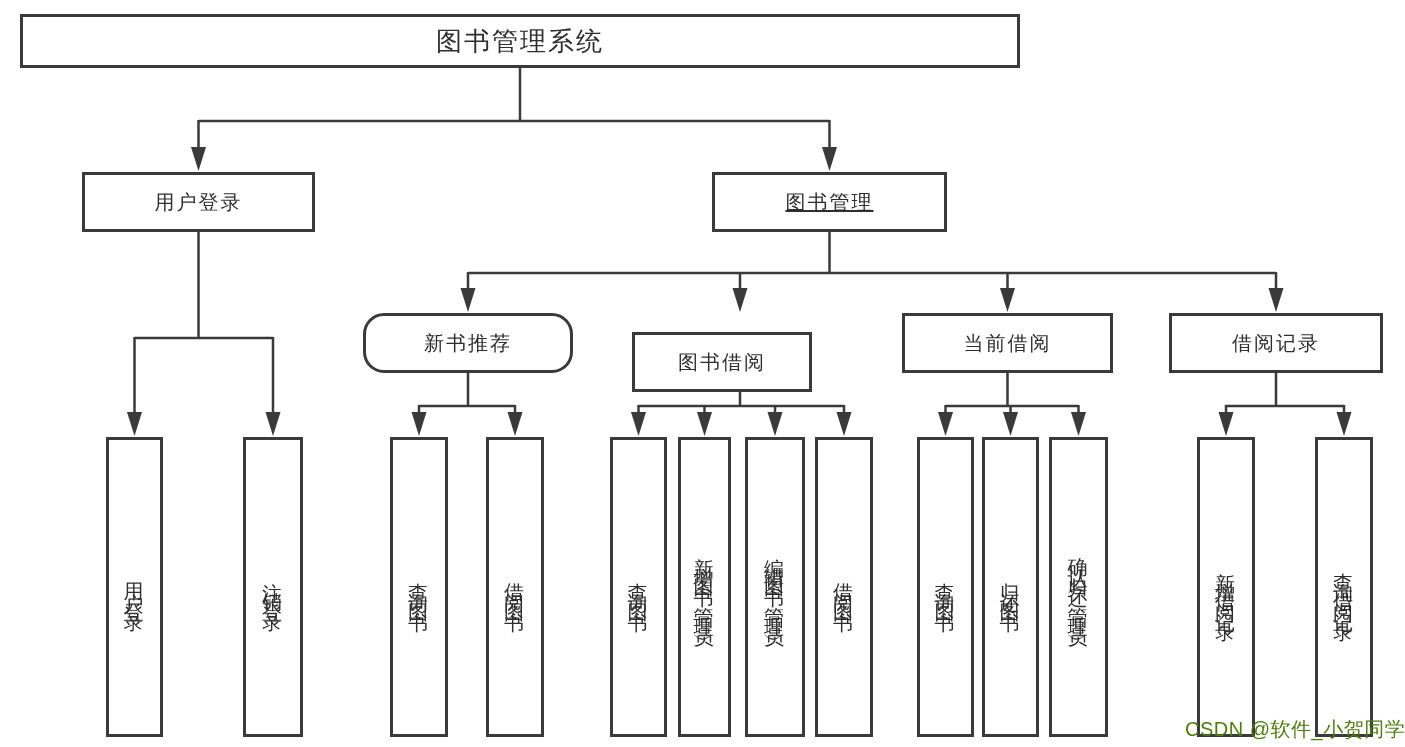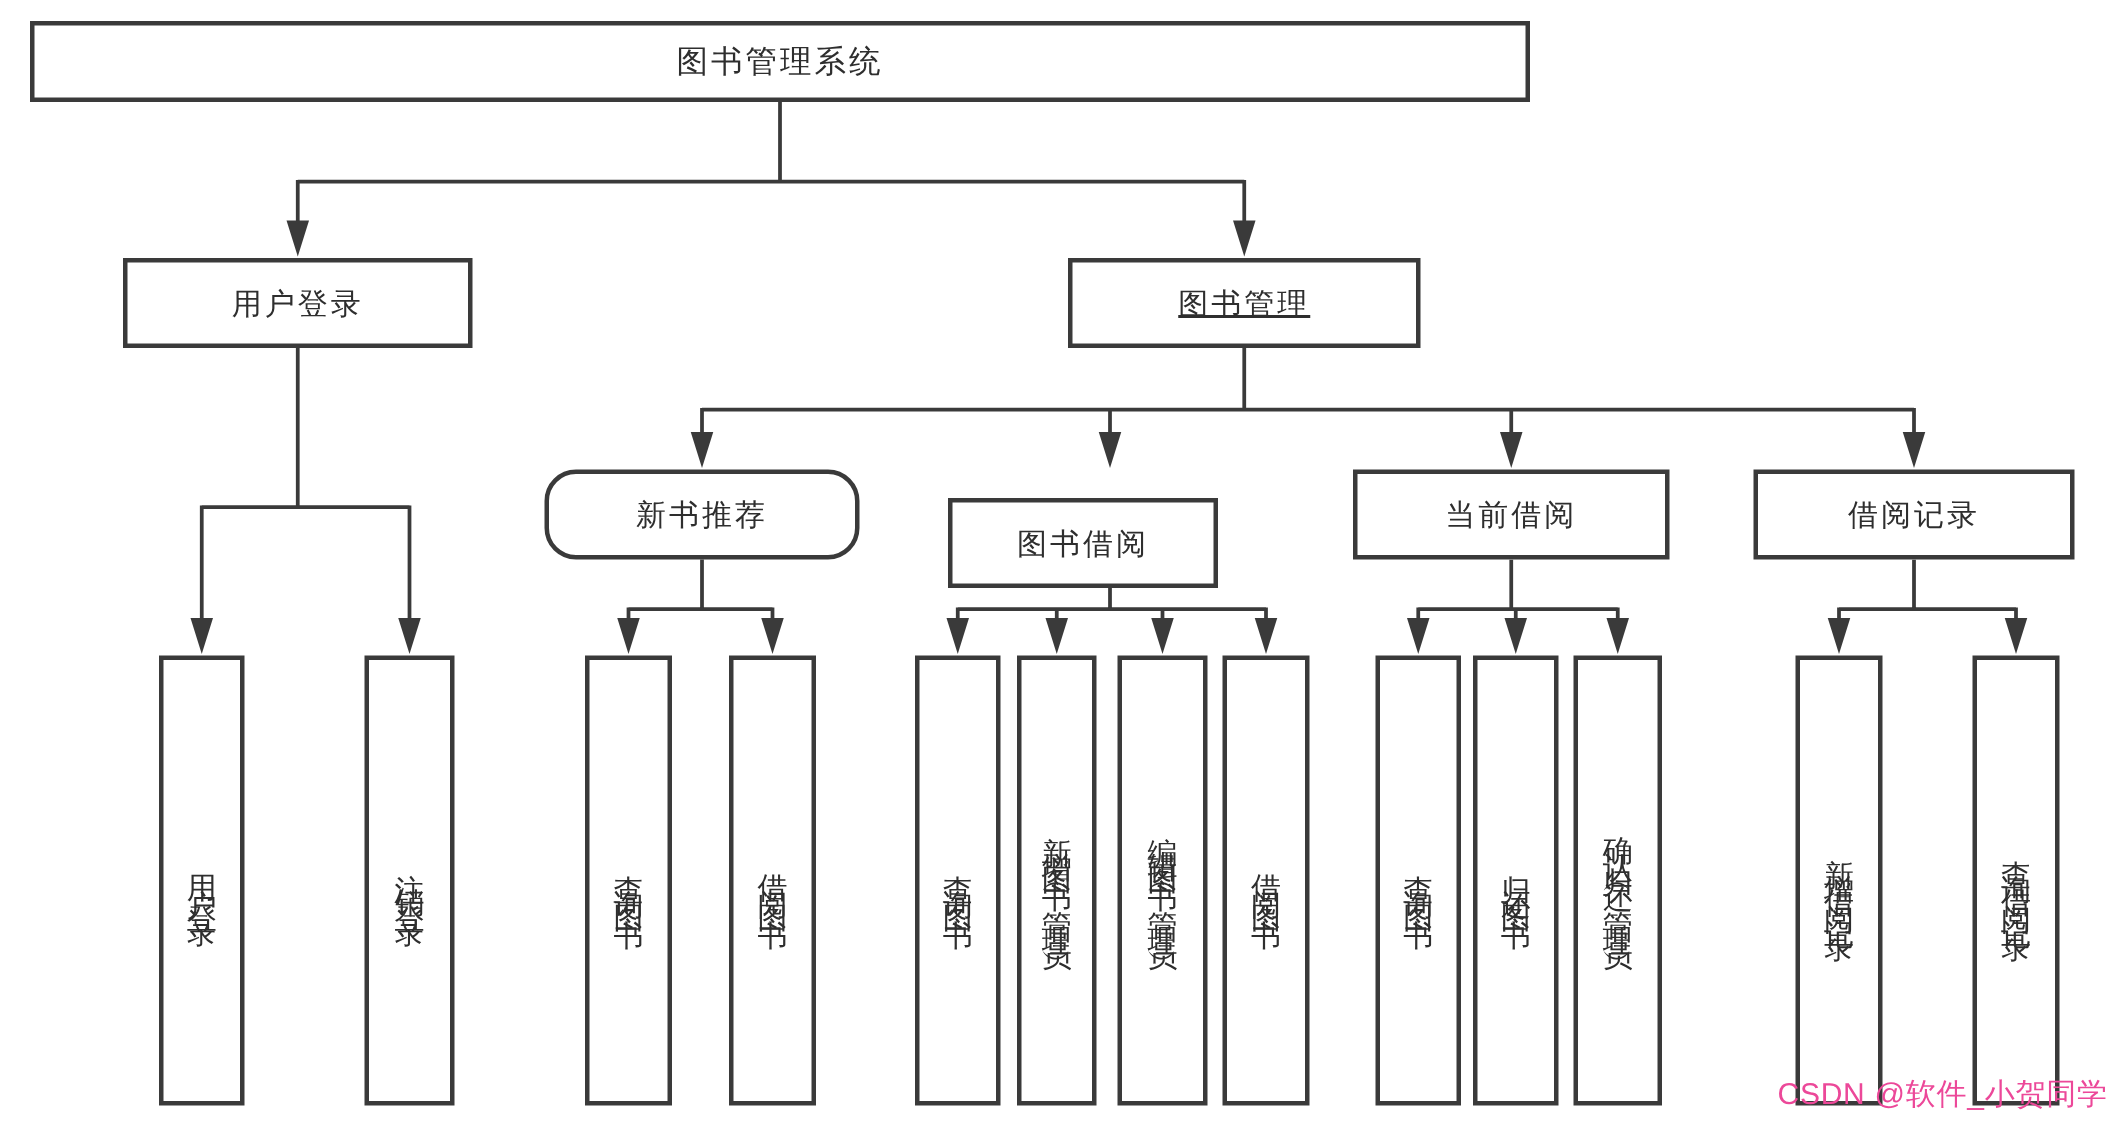--- a/index.html
+++ b/index.html
@@ -31,21 +31,21 @@
     display: flex;
     align-items: center;
     justify-content: center;
     z-index: 2;
   }
   .hbox {
     font-size: 20px;
     letter-spacing: 2px;
   }
   .root-box {
-    font-size: 21px;
+    font-size: 26px;
   }
   .vbox {
     writing-mode: vertical-rl;
     text-orientation: mixed;
     font-size: 20px;
     letter-spacing: 10px;
     top: 437px;
     height: 300px;
   }
   
@@ -71,21 +71,21 @@
   .lf-d2 { left: 982px;  width: 57px; }
   .lf-d3 { left: 1049px; width: 59px; }
   .lf-e1 { left: 1197px; width: 58px; }
   .lf-e2 { left: 1315px; width: 58px; }
   
   .watermark {
     position: absolute;
     left: 1185px;
     top: 716px;
     font-size: 20px;
-    color: #ec4899;
+    color: #4d7c0f;
     letter-spacing: 0.5px;
     z-index: 3;
     white-space: nowrap;
   }
 </style>
 </head>
 <body>
 
 <div id="canvas">
 

